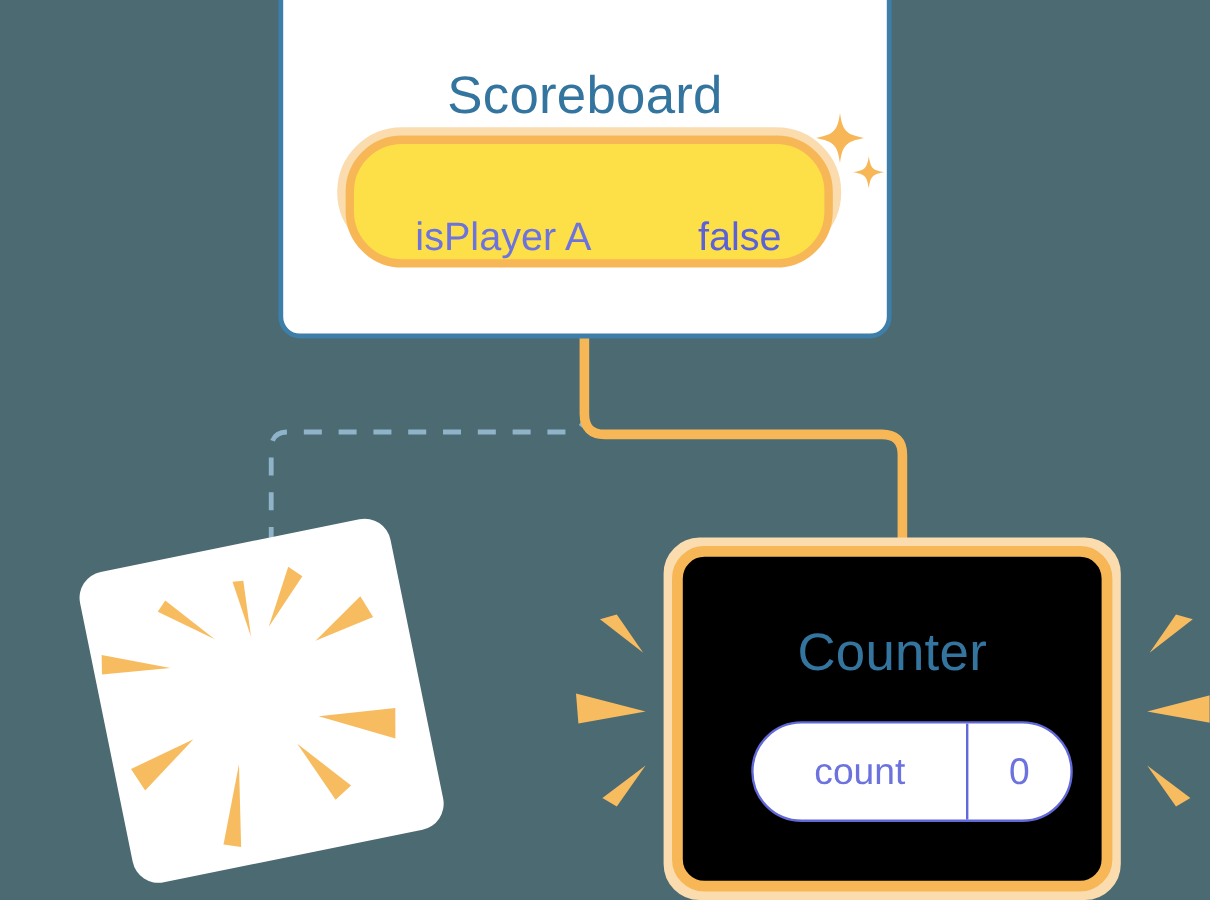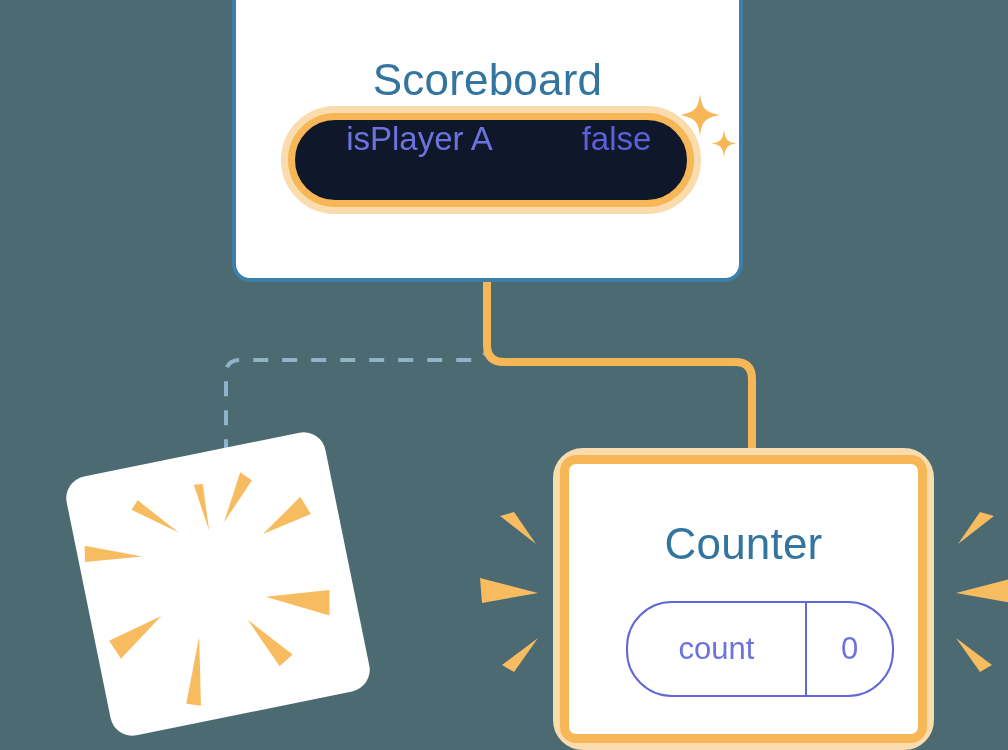--- a/index.html
+++ b/index.html
@@ -69,27 +69,27 @@
     width: 420px;
     height: 108px;
     border: 11px solid #FBDCAE;
     border-radius: 54px;
     box-sizing: border-box;
   }
   .pill-hl {
     position: absolute;
     left: 7px; top: 7px;
     width: 406px;
-    height: 94px;
-    background: #0f172a;
+    height: 110px;
+    background: #fde047;
     border: 7px solid #F7B757;
     border-radius: 47px;
     box-sizing: border-box;
     display: flex;
-    align-items: flex-start;
+    align-items: flex-end;
   }
   .pill-hl .pill-key {
     flex: 0 0 249px;
     display: flex;
     align-items: center;
     justify-content: center;
     color: #6C73DE;
     font-size: 33px;
     font-weight: 400;
   }
@@ -157,34 +157,35 @@
     height: 302px;
     border: 10px solid #FBDCAE;
     border-radius: 30px;
     box-sizing: border-box;
   }
   .counter-ring {
     position: absolute;
     left: 7px; top: 7px;
     width: 367px;
     height: 288px;
-    background: #ffffff;
+    background: #000000;
     border: 9px solid #F7B757;
-    border-radius: 16px;
-    box-sizing: border-box;
+    border-radius: 27px;
+    box-sizing: border-box;
+    text-decoration: underline;
   }
   .card-counter .card-title {
     margin-top: 55px;
   }
   .pill-plain {
     position: absolute;
     left: 57px;
     top: 137px;
     width: 268px;
-    height: 96px;
+    height: 84px;
     background: #FFFFFF;
     border: 2px solid #6268D8;
     border-radius: 46px;
     box-sizing: border-box;
     display: flex;
     align-items: stretch;
   }
   .pill-plain .pill-key {
     flex: 0 0 177px;
     display: flex;

